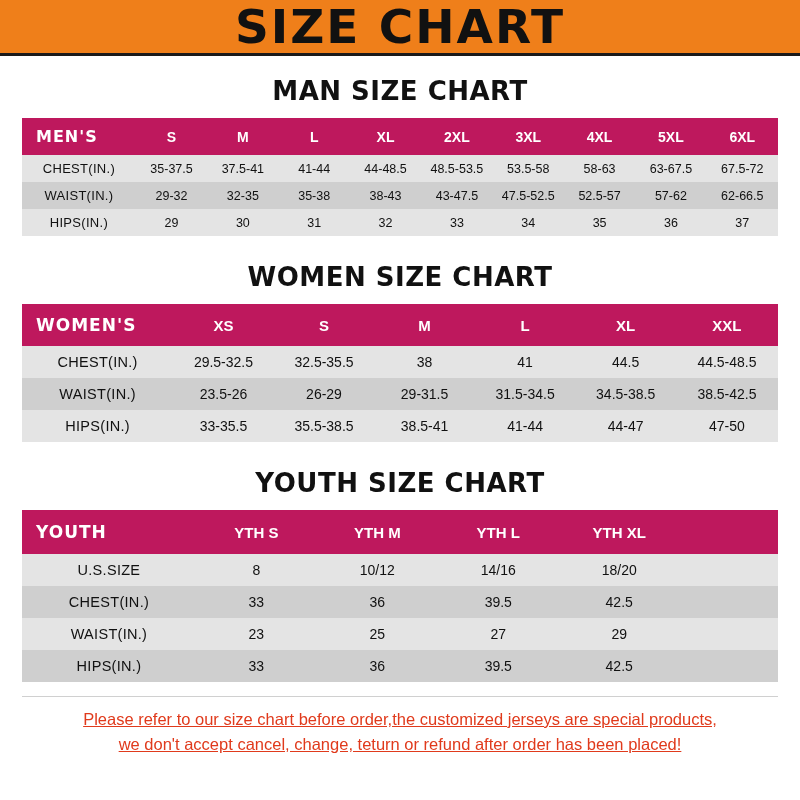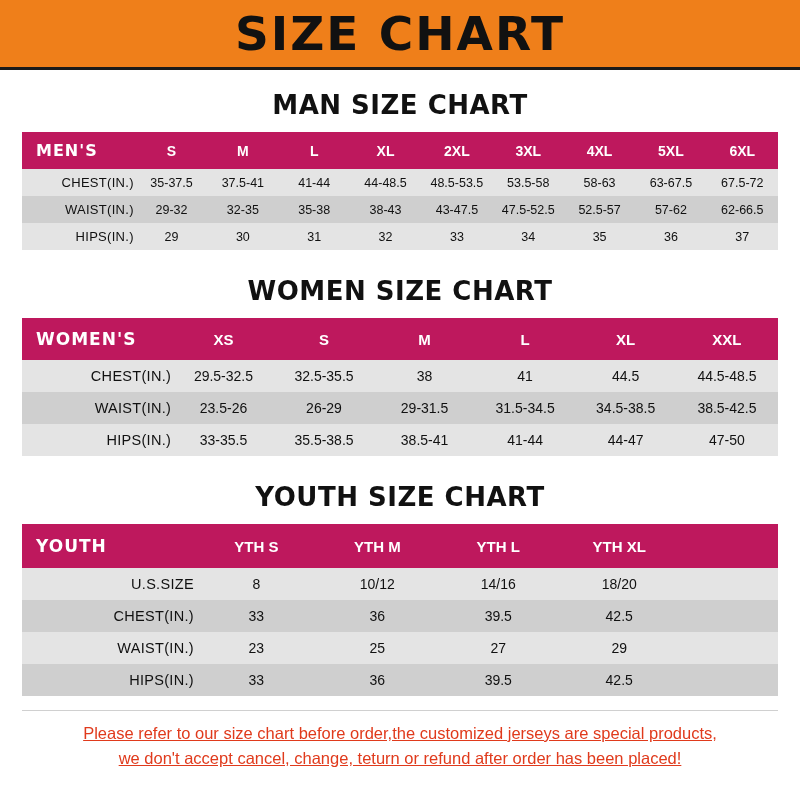--- a/index.html
+++ b/index.html
@@ -18,21 +18,21 @@
     height: 800px;
     position: relative;
     background: #ffffff;
     box-sizing: border-box;
     display: flex;
     flex-direction: column;
   }
   
   .banner {
     background: #ef7f1a;
-    height: 70px;
+    height: 56px;
     width: 100%;
     display: flex;
     align-items: center;
     justify-content: center;
     border-bottom: 3px solid #1a1a1a;
     box-sizing: border-box;
   }
   .banner-title {
     font-family: "DejaVu Sans", sans-serif;
     font-weight: bold;
@@ -85,21 +85,21 @@
     padding: 9px 2px;
   }
   table.size-table thead th.first-col {
     text-align: left;
     padding-left: 14px;
     font-size: 16px;
     letter-spacing: 1px;
     font-family: "DejaVu Sans", sans-serif;
   }
   table.size-table tbody td.first-col {
-    text-align: right;
+    text-align: center;
     font-size: 13px;
     color: #111111;
     letter-spacing: 0.3px;
   }
   .row-light { background: #e4e4e4; }
   .row-dark  { background: #cfcfcf; }
 
   
   table.women th, table.women td { font-size: 14px; }
   table.women thead th { font-size: 15px; }

